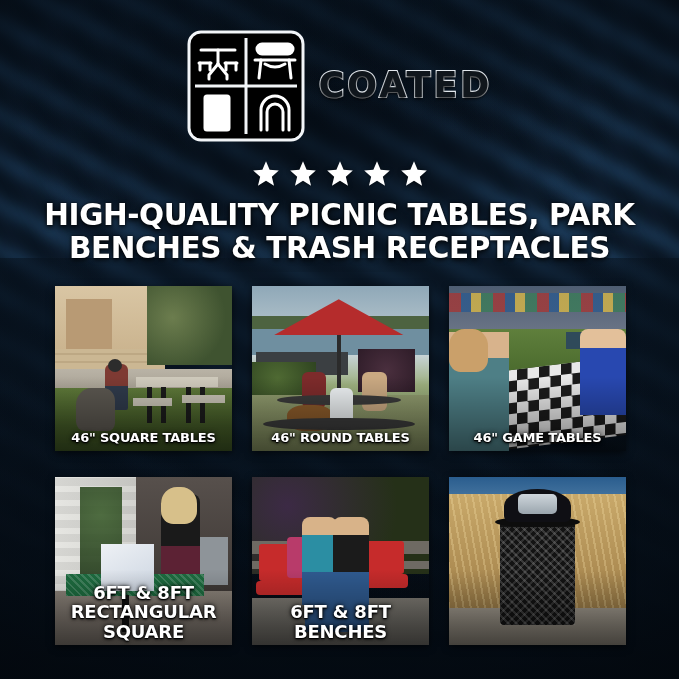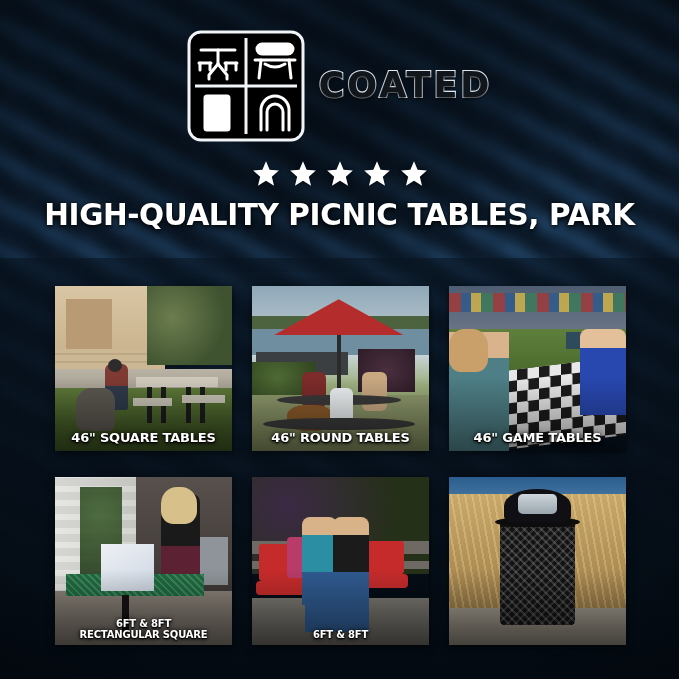--- a/index.html
+++ b/index.html
@@ -81,21 +81,21 @@
     display:grid;grid-template-columns:repeat(3,177px);
     column-gap:20px;row-gap:26px;}
   .tile{position:relative;width:177px;height:165px;overflow:hidden;
     box-shadow:0 2px 7px rgba(0,0,0,.6);}
   .tile.r2{height:168px;}
   .photo{position:absolute;inset:0;overflow:hidden;}
   .cap{position:absolute;left:0;right:0;bottom:6px;text-align:center;
     color:#fff;font-family:"DejaVu Sans",sans-serif;font-weight:700;
     font-size:13px;line-height:1.08;letter-spacing:-0.2px;
     text-shadow:0 1px 3px rgba(0,0,0,.95),0 0 5px rgba(0,0,0,.9),0 1px 1px #000;}
-  .cap.two{bottom:4px;font-size:10px;}
+  .cap.two{bottom:4px;font-size:18px;}
   .cap span{display:block;}
   .shape{position:absolute;}
 
   
   .t1-bld{left:0;top:0;width:60%;height:52%;background:linear-gradient(180deg,#d9c6a4,#c6ae88);}
   .t1-door{left:6%;top:8%;width:26%;height:30%;background:#b89a74;}
   .t1-stone{left:0;top:38%;width:62%;height:17%;background:repeating-linear-gradient(0deg,#cbb793 0 6px,#bda884 6px 8px);}
   .t1-trees{left:52%;top:0;width:48%;height:48%;background:radial-gradient(circle at 30% 40%,#6c7d4e,#3f5330 70%),radial-gradient(circle at 75% 30%,#7c8c58,#44592f 70%);}
   .t1-walk{left:0;top:50%;width:100%;height:17%;background:linear-gradient(180deg,#b9b3a6,#a39c8e);}
   .t1-grass{left:0;top:62%;width:100%;height:38%;background:linear-gradient(180deg,#5f7a3a,#445b27 60%,#3a5021);}
@@ -240,20 +240,21 @@
     <svg class="star" viewBox="0 0 24 24">
         <polygon points="12,1 15.1,8.4 23,9 17,14.3 18.9,22 12,17.8 5.1,22 7,14.3 1,9 8.9,8.4" fill="#ffffff"></polygon>
       </svg>
     <svg class="star" viewBox="0 0 24 24">
         <polygon points="12,1 15.1,8.4 23,9 17,14.3 18.9,22 12,17.8 5.1,22 7,14.3 1,9 8.9,8.4" fill="#ffffff"></polygon>
       </svg>
   </div>
 
   <div class="headline">
     <span>HIGH-QUALITY PICNIC TABLES, PARK</span>
+    <span class="l2">BENCHES &amp; TRASH RECEPTACLES</span>
   </div>
 
   <div class="grid">
 
     <div class="tile">
       <div class="photo">
         <div class="shape t1-bld"></div>
           <div class="shape t1-door"></div>
           <div class="shape t1-stone"></div>
         <div class="shape t1-trees"></div>
@@ -350,20 +351,21 @@
         <div class="shape t5-seatL"></div>
           <div class="shape t5-seatR"></div>
         <div class="shape t5-pack"></div>
         <div class="shape t5-boy1"></div>
           <div class="shape t5-boy2"></div>
         <div class="shape t5-legs"></div>
       </div>
       <div class="tile-overlay"></div>
       <div class="cap two">
         <span>6FT &amp; 8FT</span>
+        <span>BENCHES</span>
       </div>
     </div>
 
     <div class="tile r2">
       <div class="photo">
         <div class="shape t6-sky"></div>
           <div class="shape t6-grass"></div>
           <div class="shape t6-grass2"></div>
         <div class="shape t6-ground"></div>
         <div class="shape t6-can"></div>

